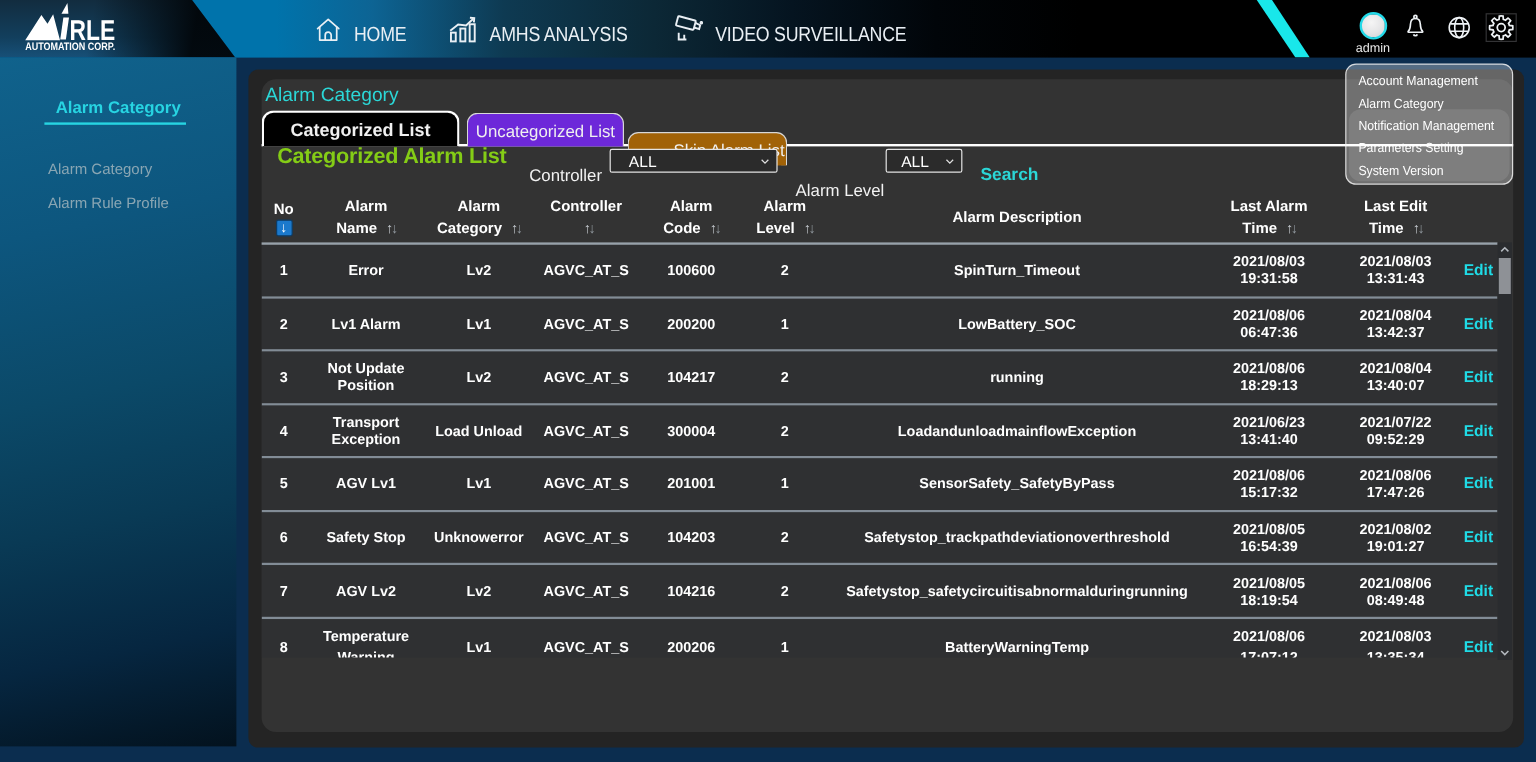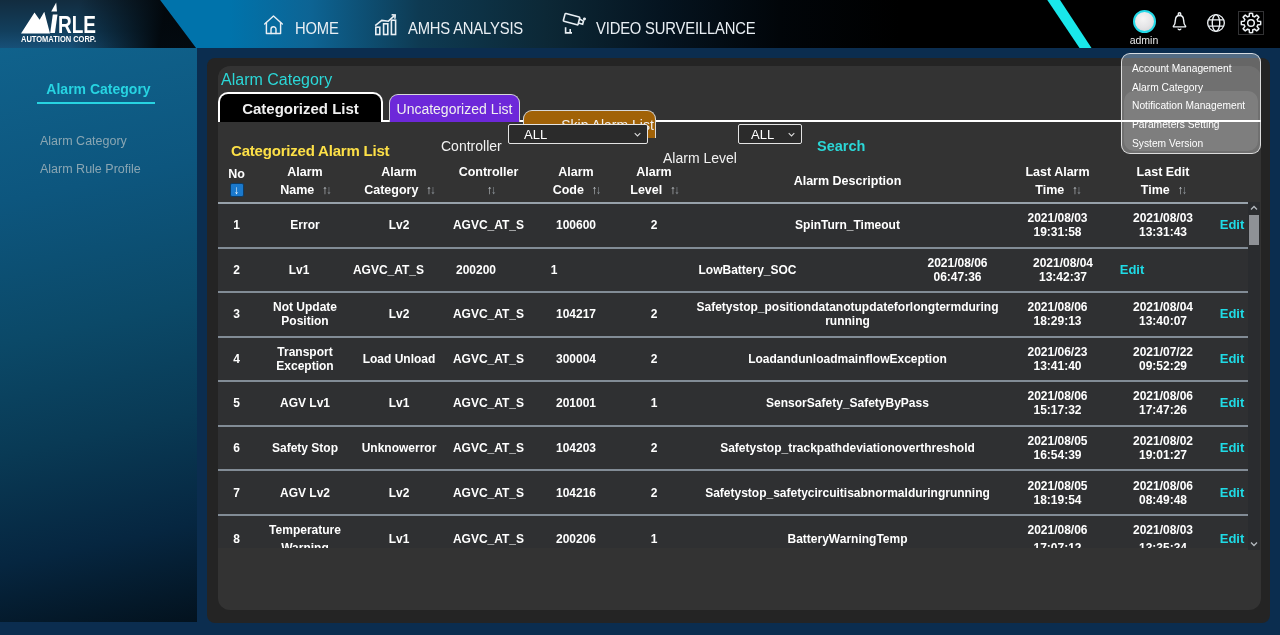--- a/index.html
+++ b/index.html
@@ -38,21 +38,21 @@
 #pg-title { position:absolute; left:221px; top:71px; color:#2bd7d7; font-size:16px; }
 
 
 #tabline { position:absolute; left:218px; top:119.5px; width:1043px; height:2px; background:#ffffff; }
 .tab { position:absolute; display:flex; align-items:center; justify-content:center; color:#f0f0f0; }
 #tab1 { left:218px; top:92px; width:165px; height:30px; background:#000; border:2px solid #fff; border-bottom:none; border-radius:10px 10px 0 0; font-size:15px;font-weight:bold; }
 #tab2 { left:389px; top:94px; width:131px; height:28px; background:#6d28d9; border:1px solid #d8d8d8; border-bottom:none; border-radius:9px 9px 0 0; font-size:14px; }
 #tab3 { left:523px; top:110px; width:133px; height:28px; background:#a16207; border:1px solid #d8d8d8; border-bottom:none; border-radius:9px 9px 0 0; font-size:14px;padding-left:36px; }
 
 
-#heading { position:absolute; left:231px; top:142px; color:#fde047; font-size:15px; font-weight:bold; letter-spacing:-0.2px; }
+#heading { position:absolute; left:231px; top:120px; color:#84cc16; font-size:18px; font-weight:bold; letter-spacing:-0.2px; }
 .ctl-label { position:absolute; top:138px; color:#f2f2f2; font-size:14px; }
 .sel { position:absolute; top:124px; height:20px; background:#2b2b2b; border:1.5px solid #e4e4e4; border-radius:2px; color:#fff; font-size:13px; display:flex; align-items:center; }
 .sel .arr { position:absolute; right:6px; top:6px; width:7px; height:7px; }
 #search { position:absolute; left:817px; top:138px; color:#2bd7d7; font-size:14.5px; font-weight:bold; }
 
 
 #thead { position:absolute; left:218px; top:160px; width:1030px; height:42px; display:flex; color:#fff; font-weight:bold; font-size:12.5px; }
 #thead .c { display:flex; flex-direction:column; align-items:center; justify-content:center; line-height:18px; text-align:center; }
 #headsep { position:absolute; left:218px; top:202px; width:1030px; height:2px; background:#97a1aa; }
 #tbody { position:absolute; left:218px; top:204px; width:1030px; height:344px; overflow:hidden; }
@@ -240,20 +240,21 @@
     <div class="c c-le">
         <span>2021/08/03</span>
         <span>13:31:43</span>
       </div>
     <div class="c c-edit">
         <span class="edit">Edit</span>
       </div>
   </div>
   <div class="row">
     <div class="c c-no">2</div>
+      <div class="c c-name">Lv1 Alarm</div>
       <div class="c c-cat">Lv1</div>
     <div class="c c-ctrl">AGVC_AT_S</div>
       <div class="c c-code">200200</div>
       <div class="c c-lvl">1</div>
     <div class="c c-desc">LowBattery_SOC</div>
     <div class="c c-la">
         <span>2021/08/06</span>
         <span>06:47:36</span>
       </div>
     <div class="c c-le">
@@ -268,21 +269,20 @@
     <div class="c c-no">3</div>
       <div class="c c-name">
         <span>Not Update</span>
         <span>Position</span>
       </div>
       <div class="c c-cat">Lv2</div>
     <div class="c c-ctrl">AGVC_AT_S</div>
       <div class="c c-code">104217</div>
       <div class="c c-lvl">2</div>
     <div class="c c-desc">
-        <span>Safetystop_positiondatanotupdateforlongtermduring</span>
         <span>running</span>
       </div>
     <div class="c c-la">
         <span>2021/08/06</span>
         <span>18:29:13</span>
       </div>
     <div class="c c-le">
         <span>2021/08/04</span>
         <span>13:40:07</span>
       </div>

